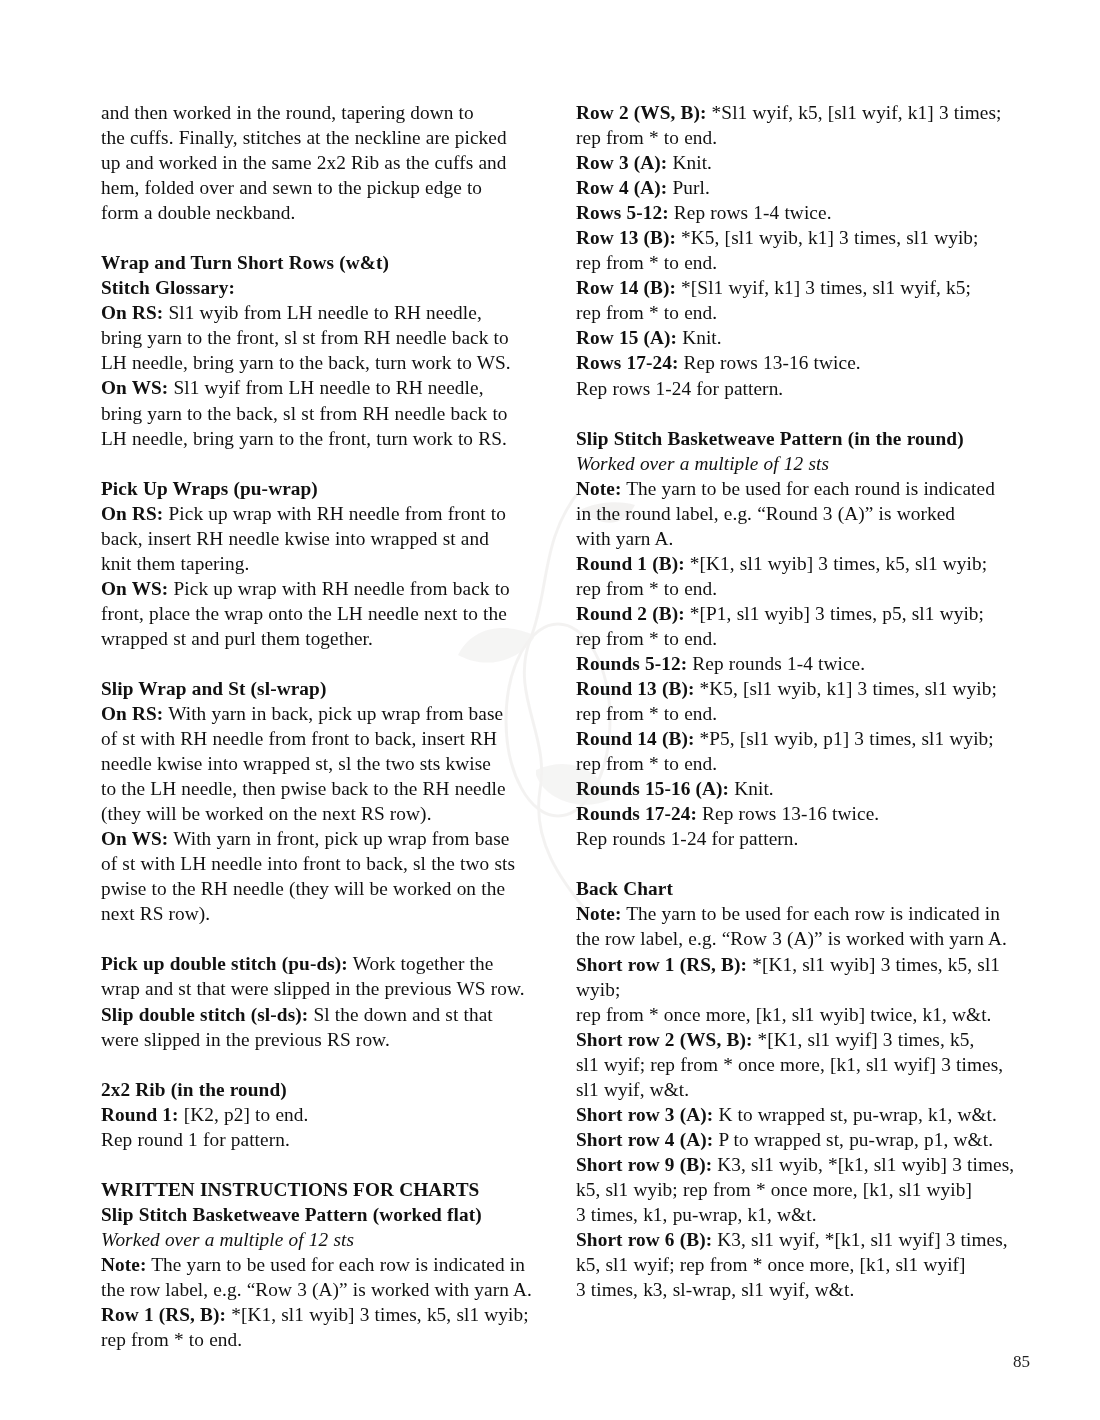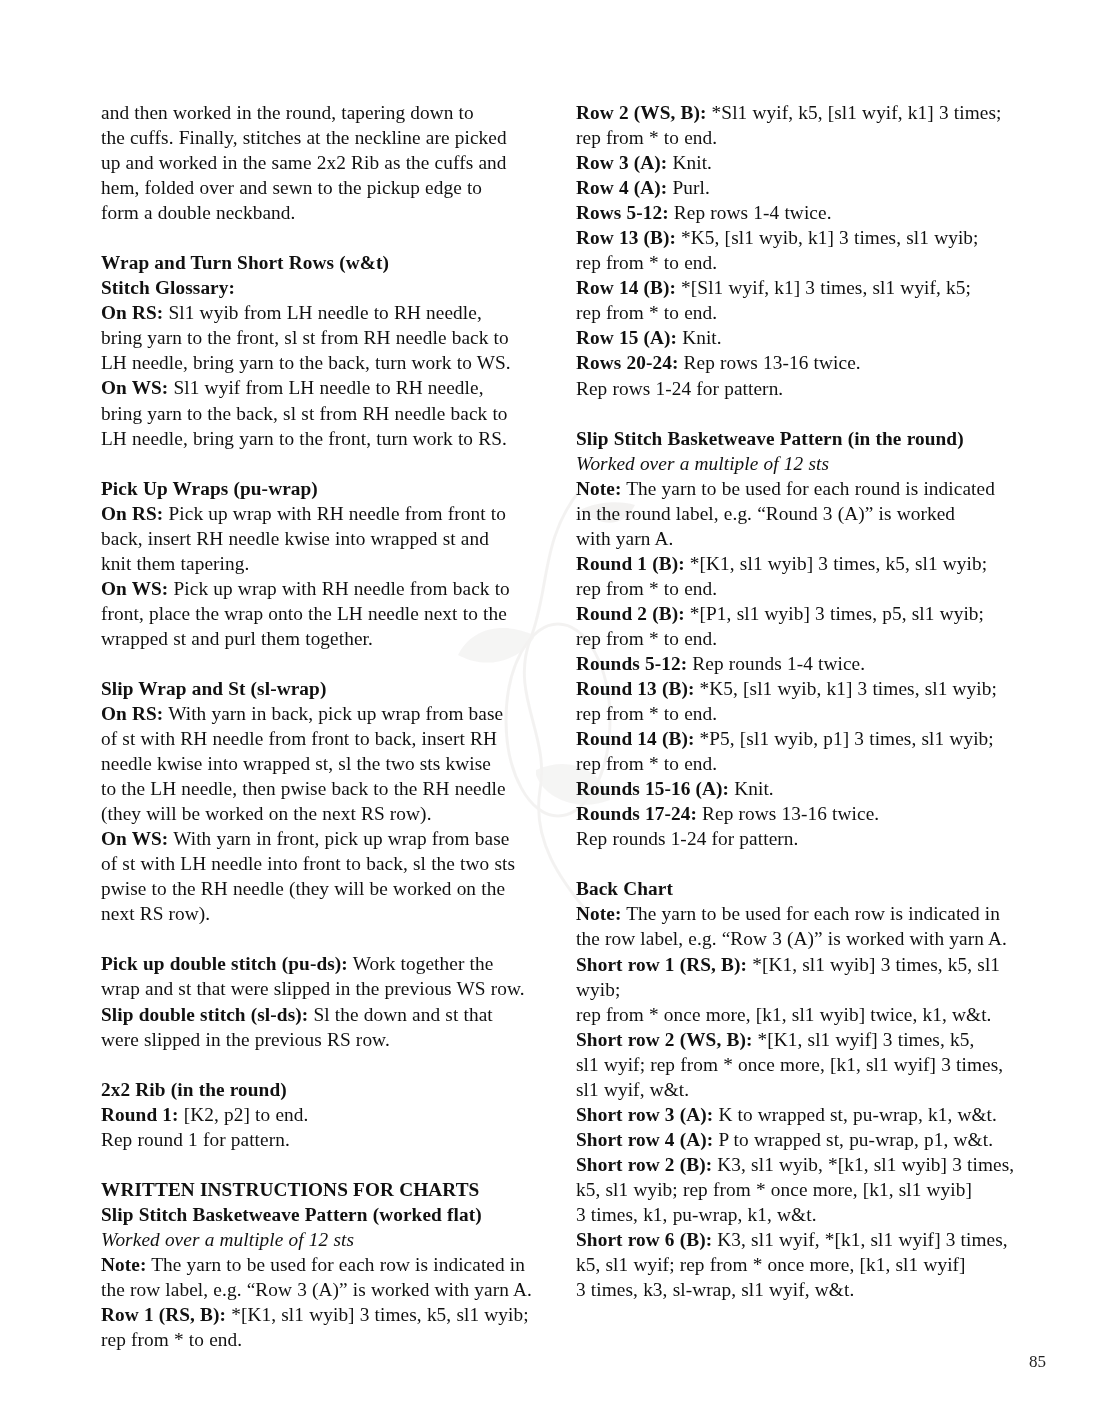--- a/index.html
+++ b/index.html
@@ -58,21 +58,21 @@
 
   b, .b {
     font-weight: bold;
   }
   .it {
     font-style: italic;
   }
 
   .page-number {
     position: absolute;
-    left: 16px;
+    left: 0;
     top: 1352px;
     width: 1030px;
     text-align: right;
     font-size: 17px;
     line-height: 20px;
     color: #222222;
   }
 </style>
 </head>
 <body style="background: rgb(255, 255, 255); color: rgb(17, 17, 17);">
@@ -160,21 +160,21 @@
         <div class="para"><span class="b">Row 2 (WS, B):</span><span> *Sl1 wyif, k5, [sl1 wyif, k1] 3 times;</span></div>
         <div class="para"><span>rep from * to end.</span></div>
         <div class="para"><span class="b">Row 3 (A):</span><span> Knit.</span></div>
         <div class="para"><span class="b">Row 4 (A):</span><span> Purl.</span></div>
         <div class="para"><span class="b">Rows 5-12:</span><span> Rep rows 1-4 twice.</span></div>
         <div class="para"><span class="b">Row 13 (B):</span><span> *K5, [sl1 wyib, k1] 3 times, sl1 wyib;</span></div>
         <div class="para"><span>rep from * to end.</span></div>
         <div class="para"><span class="b">Row 14 (B):</span><span> *[Sl1 wyif, k1] 3 times, sl1 wyif, k5;</span></div>
         <div class="para"><span>rep from * to end.</span></div>
         <div class="para"><span class="b">Row 15 (A):</span><span> Knit.</span></div>
-        <div class="para"><span class="b">Rows 20-24:</span><span> Rep rows 13-16 twice.</span></div>
+        <div class="para"><span class="b">Rows 17-24:</span><span> Rep rows 13-16 twice.</span></div>
         <div class="para"><span>Rep rows 1-24 for pattern.</span></div>
       </div>
       <div class="gap-md"></div>
       <div>
         <div class="para"><span class="b">Slip Stitch Basketweave Pattern (in the round)</span></div>
         <div class="para"><span class="it">Worked over a multiple of 12 sts</span></div>
         <div class="para"><span class="b">Note:</span><span> The yarn to be used for each round is indicated</span></div>
         <div class="para"><span>in the round label, e.g. “Round 3 (A)” is worked</span></div>
         <div class="para"><span>with yarn A.</span></div>
         <div class="para"><span class="b">Round 1 (B):</span><span> *[K1, sl1 wyib] 3 times, k5, sl1 wyib;</span></div>
@@ -195,21 +195,21 @@
         <div class="para"><span class="b">Back Chart</span></div>
         <div class="para"><span class="b">Note:</span><span> The yarn to be used for each row is indicated in</span></div>
         <div class="para"><span>the row label, e.g. “Row 3 (A)” is worked with yarn A.</span></div>
         <div class="para"><span class="b">Short row 1 (RS, B):</span><span> *[K1, sl1 wyib] 3 times, k5, sl1 wyib;</span></div>
         <div class="para"><span>rep from * once more, [k1, sl1 wyib] twice, k1, w&amp;t.</span></div>
         <div class="para"><span class="b">Short row 2 (WS, B):</span><span> *[K1, sl1 wyif] 3 times, k5,</span></div>
         <div class="para"><span>sl1 wyif; rep from * once more, [k1, sl1 wyif] 3 times,</span></div>
         <div class="para"><span>sl1 wyif, w&amp;t.</span></div>
         <div class="para"><span class="b">Short row 3 (A):</span><span> K to wrapped st, pu-wrap, k1, w&amp;t.</span></div>
         <div class="para"><span class="b">Short row 4 (A):</span><span> P to wrapped st, pu-wrap, p1, w&amp;t.</span></div>
-        <div class="para"><span class="b">Short row 2 (B):</span><span> K3, sl1 wyib, *[k1, sl1 wyib] 3 times,</span></div>
+        <div class="para"><span class="b">Short row 9 (B):</span><span> K3, sl1 wyib, *[k1, sl1 wyib] 3 times,</span></div>
         <div class="para"><span>k5, sl1 wyib; rep from * once more, [k1, sl1 wyib]</span></div>
         <div class="para"><span>3 times, k1, pu-wrap, k1, w&amp;t.</span></div>
         <div class="para"><span class="b">Short row 6 (B):</span><span> K3, sl1 wyif, *[k1, sl1 wyif] 3 times,</span></div>
         <div class="para"><span>k5, sl1 wyif; rep from * once more, [k1, sl1 wyif]</span></div>
         <div class="para"><span>3 times, k3, sl-wrap, sl1 wyif, w&amp;t.</span></div>
       </div>
     </div>
 
   <div class="page-number">85</div>
 

